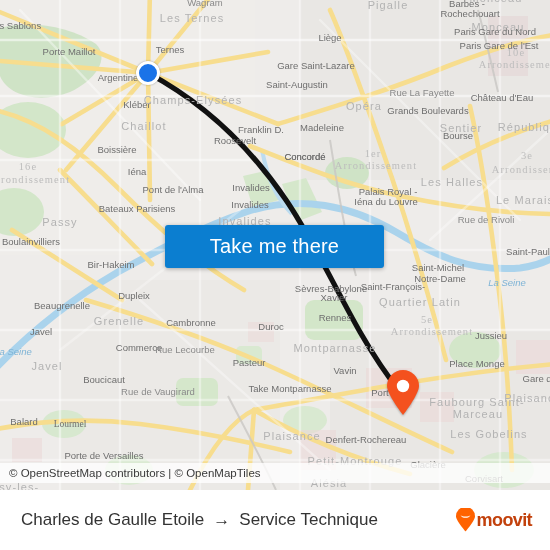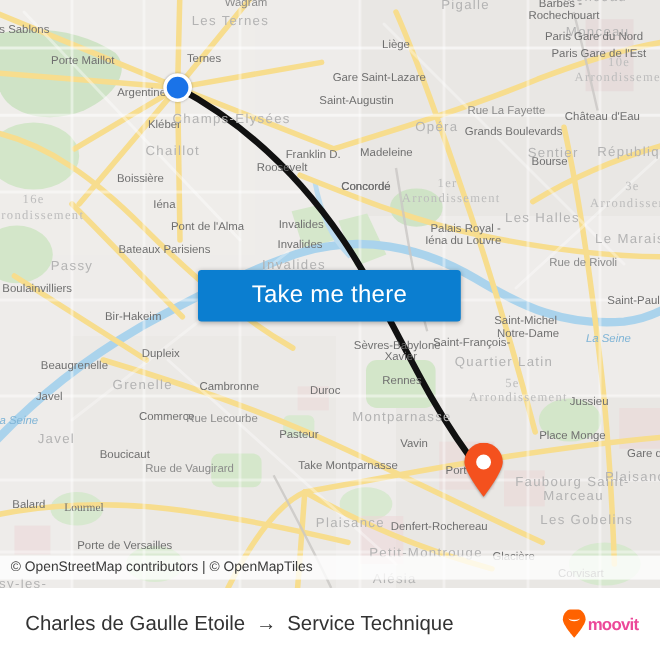--- a/index.html
+++ b/index.html
@@ -140,23 +140,23 @@
   }
   #moovit-logo {
     position: absolute;
     right: 18px;
     top: 50%;
     transform: translateY(-50%);
     display: flex;
     align-items: center;
   }
   #moovit-wordmark {
-    font-size: 14px;
+    font-size: 18px;
     font-weight: bold;
-    color: #ec4899;
+    color: #c2410c;
     letter-spacing: -0.6px;
     margin-left: 1px;
   }
 </style>
 </head>
 <body>
 
 <div id="app">
 
   <div id="map-area">

